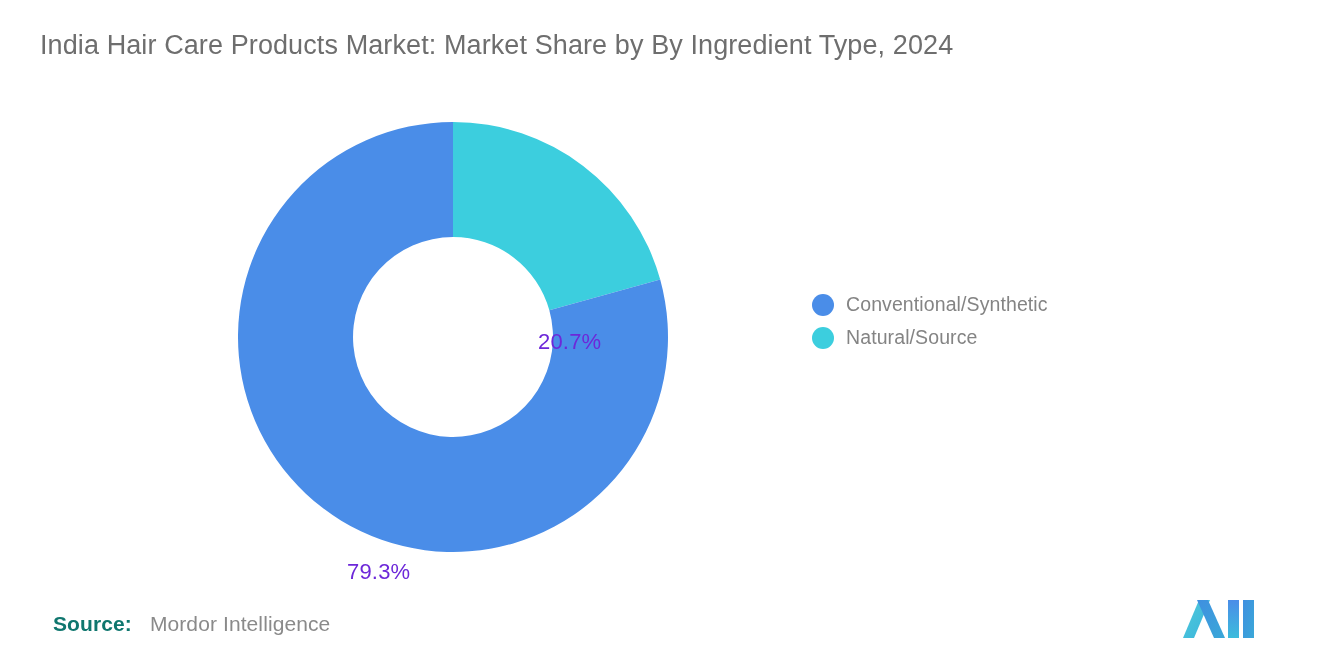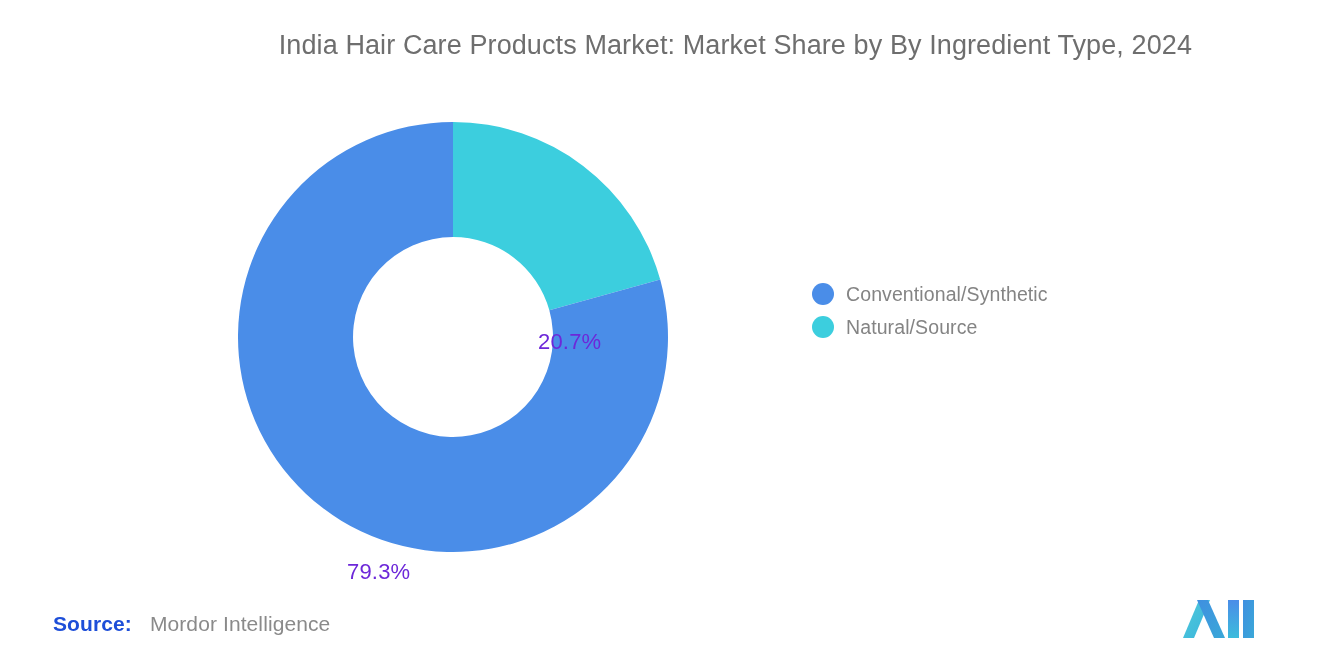--- a/index.html
+++ b/index.html
@@ -24,26 +24,27 @@
     height: 665px;
     background: #ffffff;
   }
 
   
   #chart-title {
     position: absolute;
     left: 0;
     top: 30px;
     width: 1192px;
-    text-align: right;
+    text-align: left;
     font-size: 27px;
     font-weight: 400;
     letter-spacing: 0.1px;
     color: #6e6e6e;
     white-space: nowrap;
+    padding-left: 40px;
   }
 
   
   #donut-wrap {
     position: absolute;
     left: 238px;
     top: 122px;
     width: 430px;
     height: 430px;
   }
@@ -72,21 +73,21 @@
 
   
   #chart-legend {
     position: absolute;
     left: 812px;
     top: 283px;
     width: 420px;
   }
   .legend-item {
     display: flex;
-    align-items: flex-start;
+    align-items: flex-end;
     height: 33px;
   }
   .legend-swatch {
     width: 22px;
     height: 22px;
     border-radius: 50%;
     flex: 0 0 auto;
     margin-right: 12px;
   }
   .legend-label {
@@ -102,21 +103,21 @@
     position: absolute;
     left: 53px;
     top: 612px;
     font-size: 21px;
     color: #7d7d7d;
     white-space: nowrap;
     letter-spacing: 0.1px;
   }
   #source-prefix {
     font-weight: 700;
-    color: #1d4ed8;
+    color: #0f766e;
   }
   #source-value {
     font-weight: 400;
     color: #8a8a8a;
     margin-left: 18px;
   }
 
   #brand-logo {
     position: absolute;
     left: 1181px;

